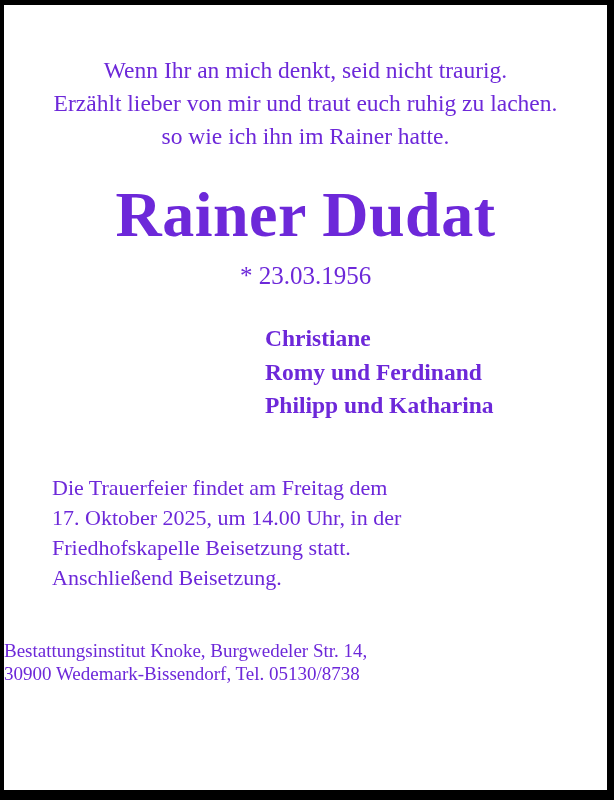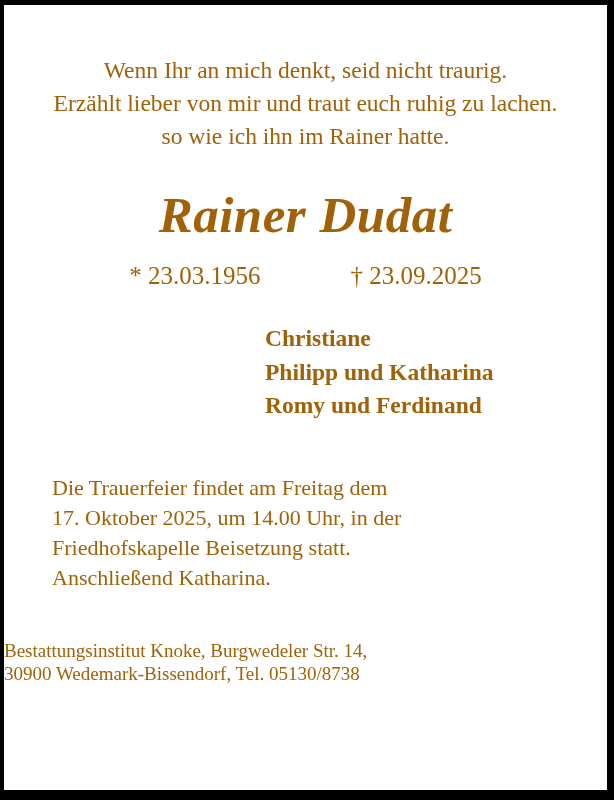--- a/index.html
+++ b/index.html
@@ -12,41 +12,40 @@
     position: relative;
     width: 614px;
     height: 800px;
     box-sizing: border-box;
     background: #ffffff;
     border-style: solid;
     border-color: #000000;
     
     border-width: 5px 7px 10px 4px;
     font-family: "Liberation Serif", "DejaVu Serif", serif;
-    color: #a16207;
+    color: #6d28d9;
     overflow: hidden;
     -webkit-font-smoothing: antialiased;
   }
 
   .poem {
     margin-top: 49px;
     text-align: center;
     font-size: 23.5px;
     line-height: 33px;
     font-weight: normal;
   }
 
   .deceased-name {
     margin-top: 34px;
     text-align: center;
-    font-size: 51px;
+    font-size: 64px;
     line-height: 56px;
     font-weight: bold;
     letter-spacing: 0.5px;
-    font-style: italic;
   }
 
   .dates-row {
     margin-top: 16px;
     display: flex;
     justify-content: center;
     gap: 90px;
     font-size: 25px;
     line-height: 34px;
   }
@@ -80,34 +79,33 @@
   <div class="poem">
     <div>Wenn Ihr an mich denkt, seid nicht traurig.</div>
     <div>Erzählt lieber von mir und traut euch ruhig zu lachen.</div>
     <div>so wie ich ihn im Rainer hatte.</div>
   </div>
 
   <div class="deceased-name">Rainer Dudat</div>
 
   <div class="dates-row">
     <span>* 23.03.1956</span>
-    <span>† 23.09.2025</span>
   </div>
 
   <div class="mourners">
     <div>Christiane</div>
+    <div>Romy und Ferdinand</div>
     <div>Philipp und Katharina</div>
-    <div>Romy und Ferdinand</div>
   </div>
 
   <div class="service-info">
     <div>Die Trauerfeier findet am Freitag dem</div>
     <div>17. Oktober 2025, um 14.00 Uhr, in der</div>
     <div>Friedhofskapelle Beisetzung statt.</div>
-    <div>Anschließend Katharina.</div>
+    <div>Anschließend Beisetzung.</div>
   </div>
 
   <div class="funeral-home">
     <div>Bestattungsinstitut Knoke, Burgwedeler Str. 14,</div>
     <div>30900 Wedemark-Bissendorf, Tel. 05130/8738</div>
   </div>
 
 </div>
 
 </body></html>

